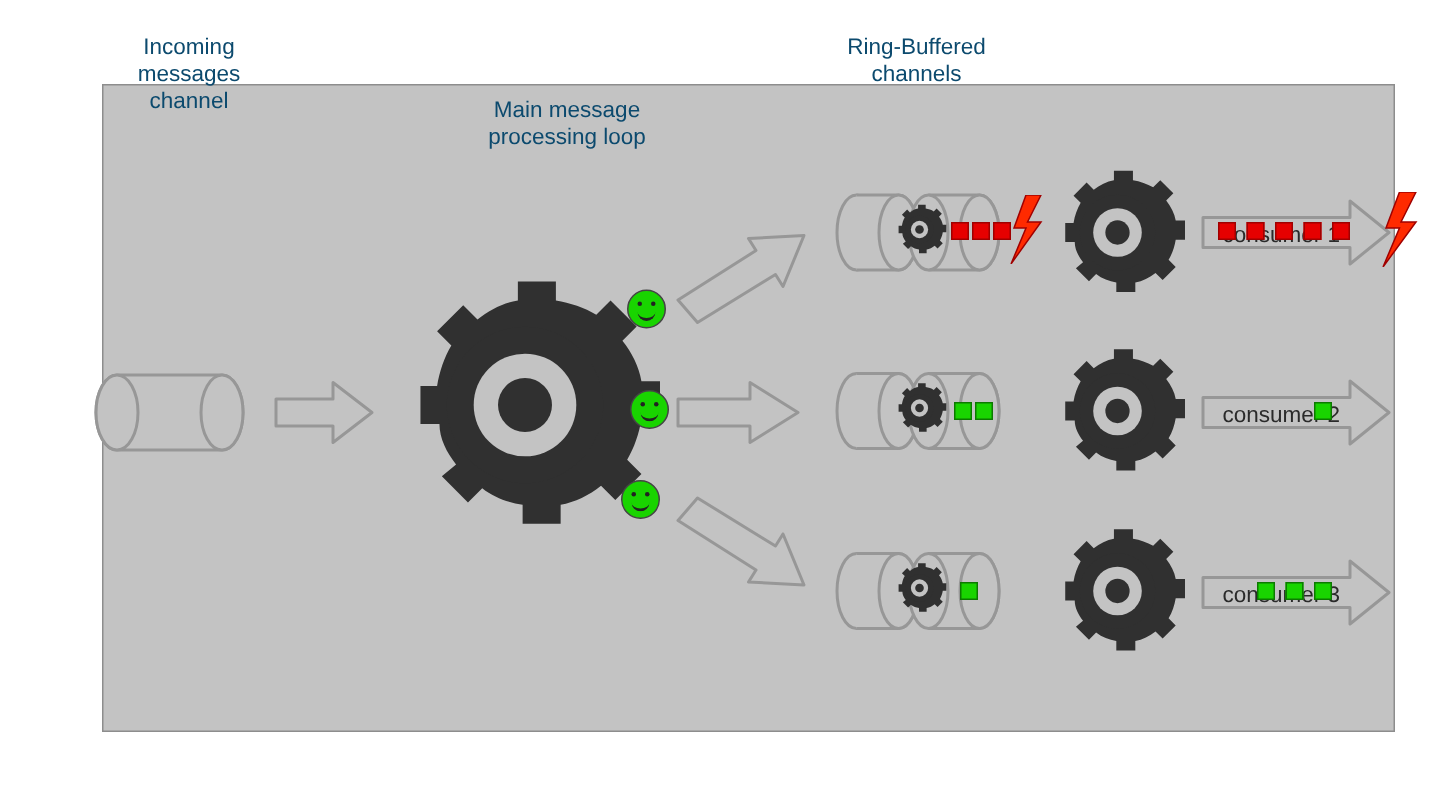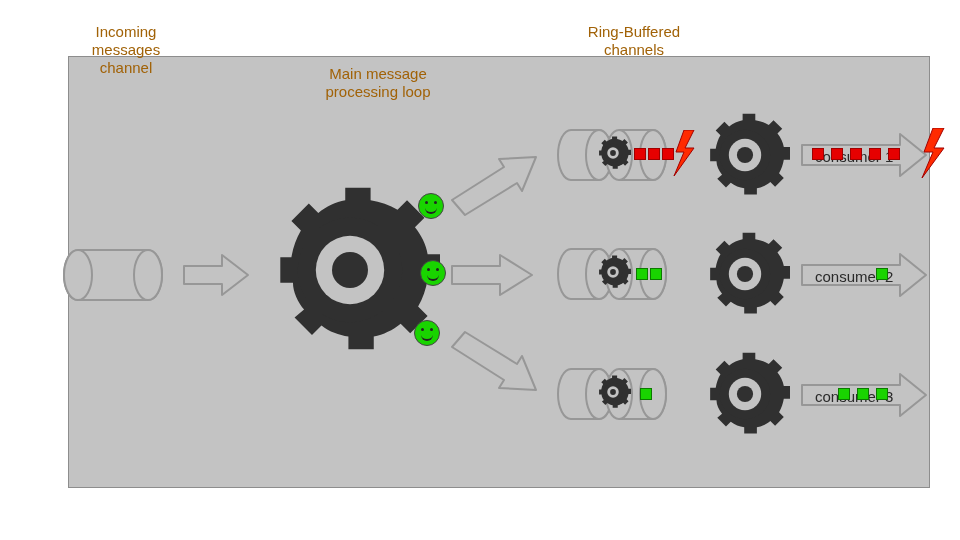--- a/index.html
+++ b/index.html
@@ -19,21 +19,21 @@
     width: 860px;
     height: 430px;
     background: #c3c3c3;
     border: 1px solid #8d8d8d;
   }
   .label {
     position: absolute;
     white-space: pre;
     line-height: 1.2;
     text-align: center;
-    color: #a16207;
+    color: #0c4a6e;
   }
   .consumer-label {
     position: absolute;
     font-size: 15px;
     color: #2a2a2a;
   }
   
   .arrow {
     position: absolute;
   }
@@ -62,21 +62,21 @@
 </head>
 <body>
 
 <div class="stage"></div>
 
 <div class="label" style="left:58px; top:23px; width:136px;">Incoming
 messages
 channel</div>
 <div class="label" style="left:298px; top:23px; width:160px;margin-top:42px;">Main message
 processing loop</div>
-<div class="label" style="left:564px; top:23px; width:140px;">Ring-Buffered
+<div class="label" style="left:541px; top:23px; width:140px;">Ring-Buffered
 channels</div>
 
 <div class="cyl" style="left:60px; top:245px;">
   <svg width="110" height="60" viewBox="0 0 110 60">
     <g fill="#c3c3c3" stroke="#979797" stroke-width="2">
 
       <path d="M18 5 H88 a14 25 0 0 1 0 50 H18 a14 25 0 0 1 0 -50 Z" fill="#c3c3c3"></path>
       <ellipse cx="88" cy="30" rx="14" ry="25" fill="#c3c3c3"></ellipse>
       <ellipse cx="18" cy="30" rx="14" ry="25" fill="#c3c3c3"></ellipse>
     </g>

